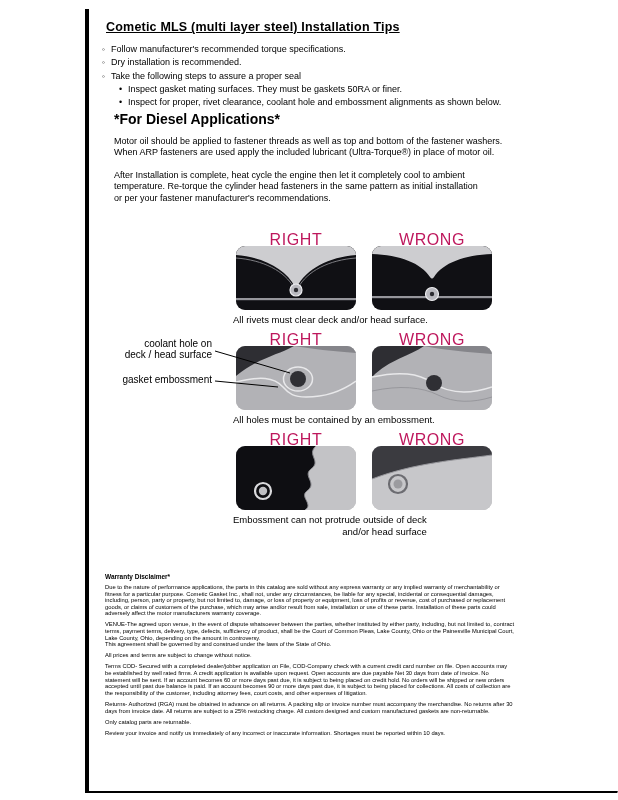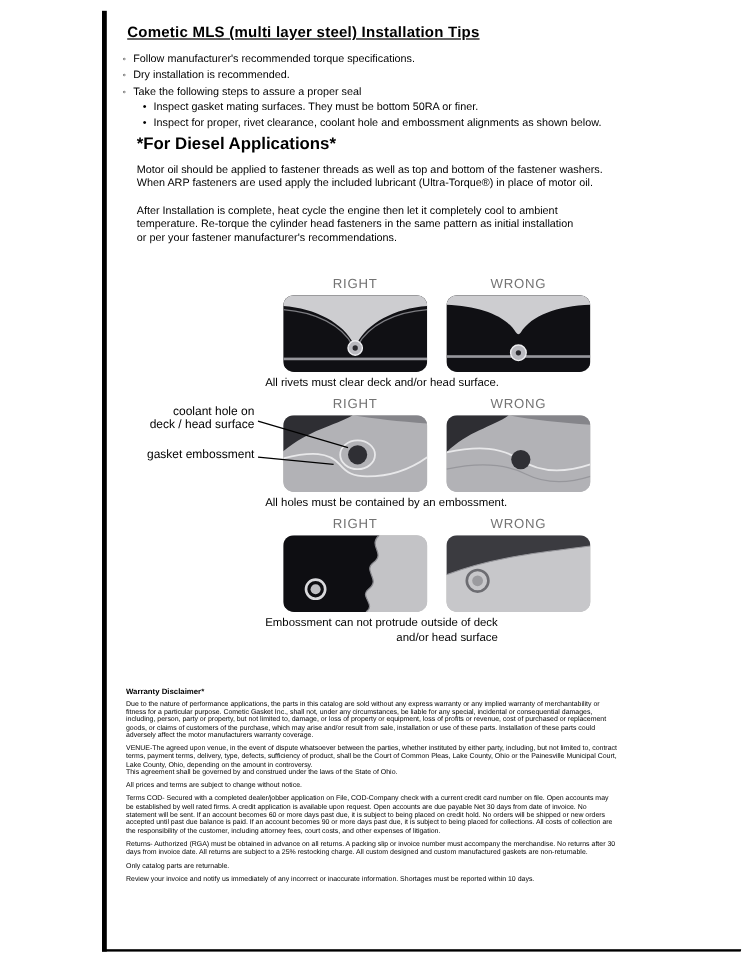--- a/index.html
+++ b/index.html
@@ -18,30 +18,30 @@
   .tip-sub { padding-left:17px; }
   .marker { display:inline-block; width:9px; }
   .marker.open { font-size:8px; }
   .marker.filled { font-size:9px; }
 
   .diesel { position:absolute; left:114px; top:114px; width:462px; font-size:9px; line-height:11.5px; }
   .diesel-heading { font-size:14px; font-weight:bold; margin-bottom:10px; }
   .d-para { white-space:pre-line; margin-bottom:11px; }
   .d-note { white-space:pre-line; }
 
-  .dg-label { position:absolute; width:120px; text-align:center; font-size:11px; letter-spacing:.6px; color:#737373; }
+  .dg-label { position:absolute; width:120px; text-align:center; font-size:16px; letter-spacing:.6px; color:#be185d; }
   .col-right { left:236px; }
   .col-wrong { left:372px; }
   .row1-lbl { top:231px; } .row2-lbl { top:331px; } .row3-lbl { top:431px; }
 
   .dg-img { position:absolute; width:120px; height:64px; border-radius:9px; overflow:hidden; z-index:1; background:#bbb; }
   .row1-img { top:246px; } .row2-img { top:346px; } .row3-img { top:446px; }
   .dg-img svg { display:block; width:100%; height:100%; }
 
-  .dg-caption { position:absolute; left:221px; font-size:9.5px; line-height:11.5px; white-space:pre-line; }
+  .dg-caption { position:absolute; left:233px; font-size:9.5px; line-height:11.5px; white-space:pre-line; }
   .cap1 { top:314px; } .cap2 { top:414px; } .cap3 { top:514px;text-align:right; }
 
   .callout { position:absolute; font-size:10px; line-height:10.5px; text-align:right; white-space:pre-line; z-index:2; }
   .callout1 { left:118px; top:339px; width:94px; }
   .callout2 { left:110px; top:375px; width:102px; }
   .callout-lines { position:absolute; left:212px; top:340px; width:100px; height:60px; z-index:3; }
   .callout-lines svg { display:block; width:100%; height:100%; }
 
   .disclaimer { position:absolute; left:105px; top:573px; width:410px; }
   .disc-head { font-size:6.5px; font-weight:bold; margin-bottom:4px; }
@@ -63,21 +63,21 @@
     <div class="tip-line">
       <span class="marker open">◦</span><span>Follow manufacturer's recommended torque specifications.</span>
     </div>
     <div class="tip-line">
       <span class="marker open">◦</span><span>Dry installation is recommended.</span>
     </div>
     <div class="tip-line">
       <span class="marker open">◦</span><span>Take the following steps to assure a proper seal</span>
     </div>
     <div class="tip-line tip-sub">
-      <span class="marker filled">•</span><span>Inspect gasket mating surfaces.  They must be bottom 50RA or finer.</span>
+      <span class="marker filled">•</span><span>Inspect gasket mating surfaces.  They must be gaskets 50RA or finer.</span>
     </div>
     <div class="tip-line tip-sub">
       <span class="marker filled">•</span><span>Inspect for proper, rivet clearance, coolant hole and embossment alignments as shown below.</span>
     </div>
   </div>
 
   <div class="diesel">
     <div class="diesel-heading">*For Diesel Applications*</div>
     <p class="d-para">Motor oil should be applied to fastener threads as well as top and bottom of the fastener washers.
 When ARP fasteners are used apply the included lubricant (Ultra-Torque®) in place of motor oil.</p>

